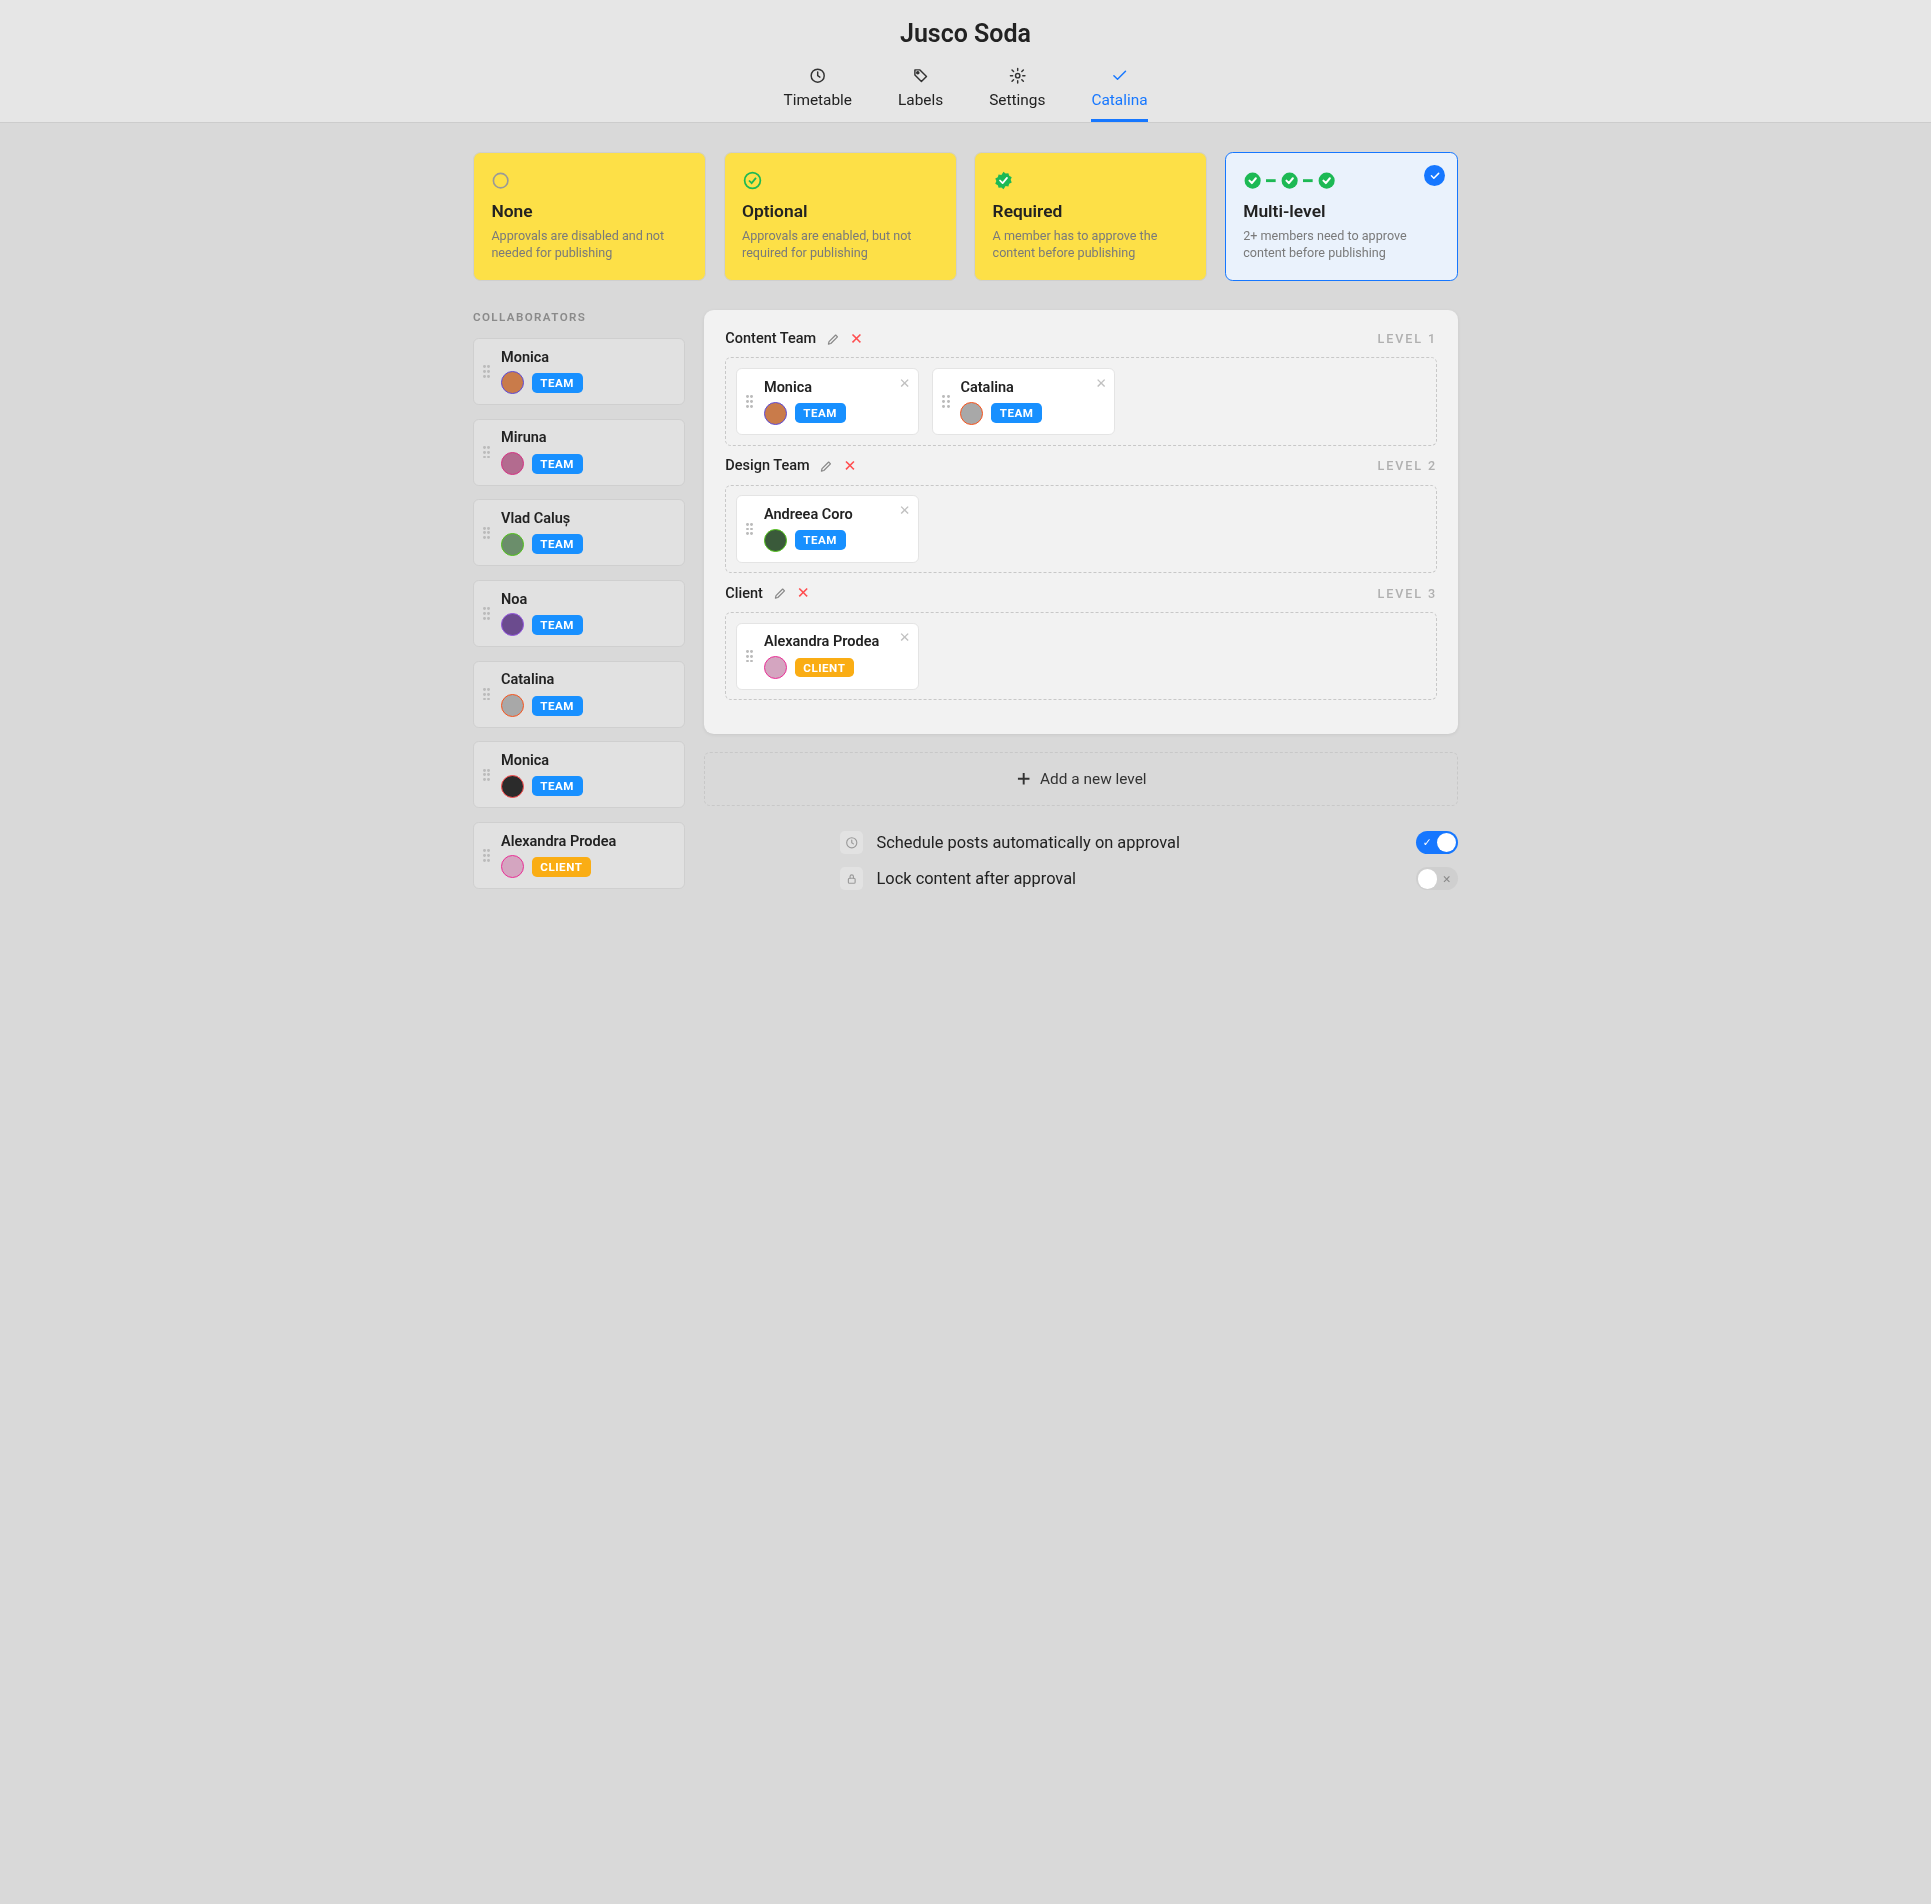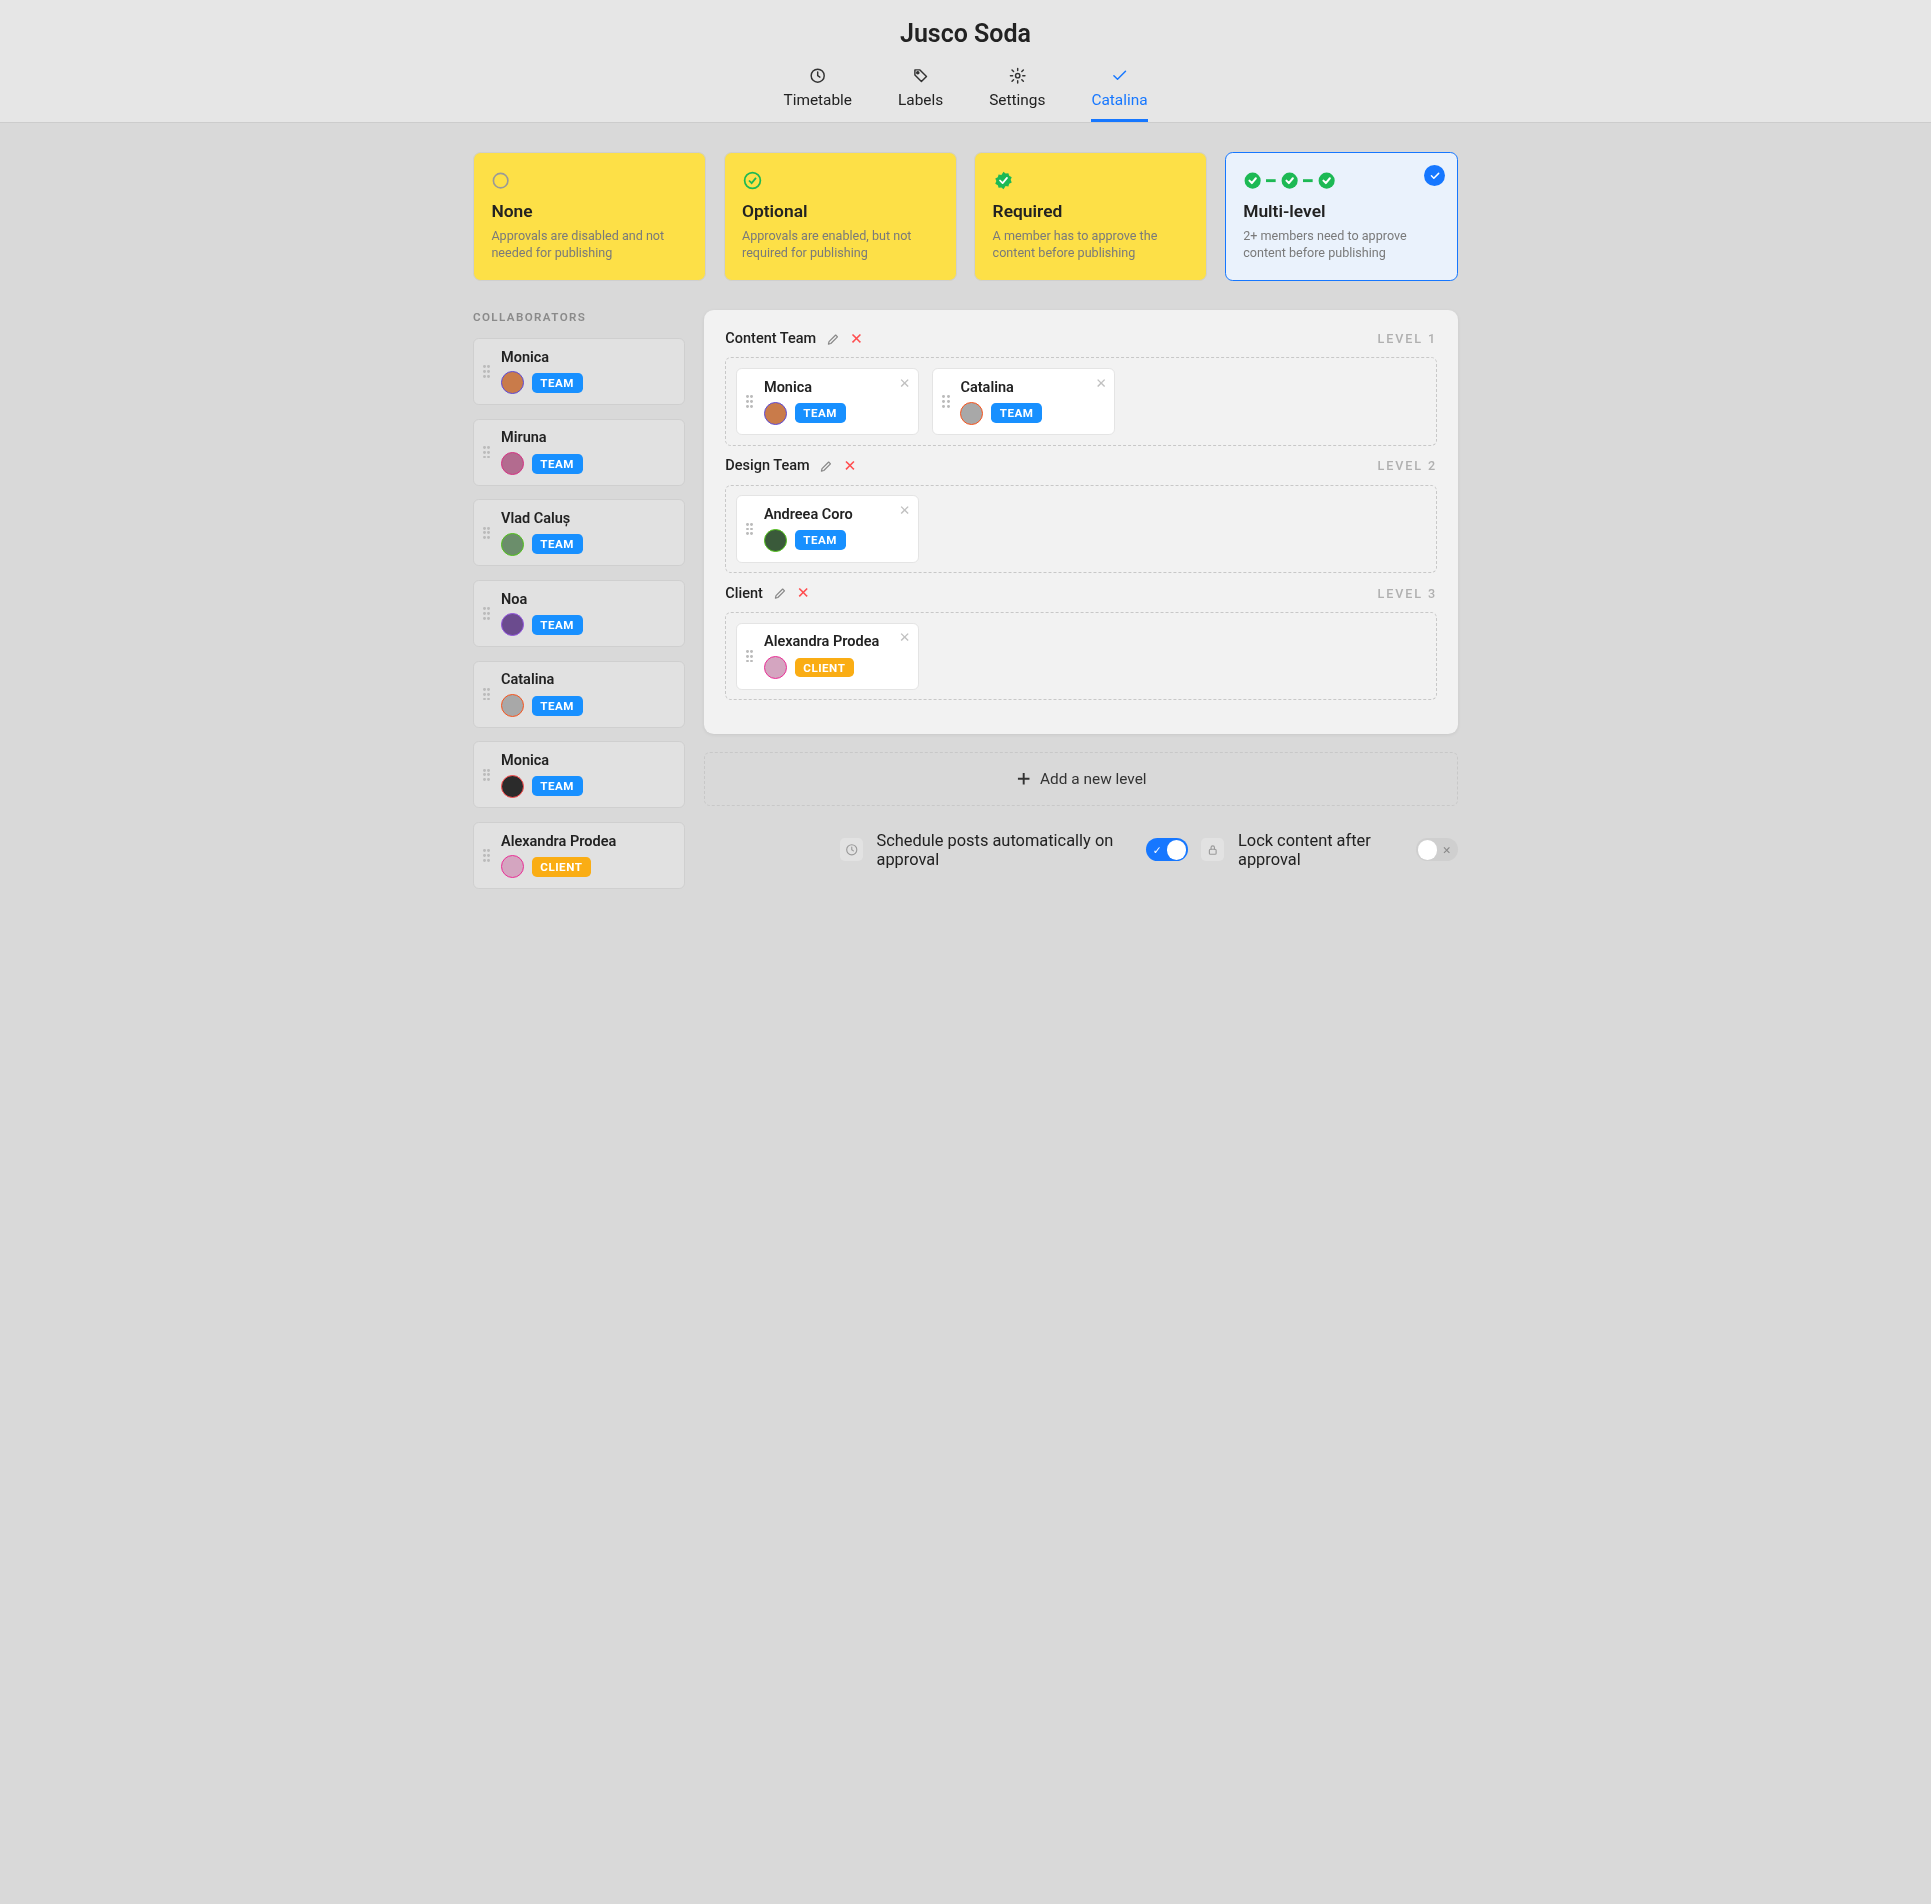--- a/index.html
+++ b/index.html
@@ -51,21 +51,21 @@
 .level-name { font-size: 14.5px; font-weight: 500; }
 .icon-btn { color: #888; cursor: pointer; display: inline-flex; }
 .del-btn { color: #ff4d4f; cursor: pointer; display: inline-flex; font-size: 15.4px; }
 .level-tag { margin-left: auto; font-size: 12.6px; letter-spacing: 1.9px; color: #b0b0b0; font-weight: 500; }
 .dropzone { border: 1px dashed #c8c8c8; border-radius: 5.8px; padding: 9.7px; display: flex; gap: 13.5px; flex-wrap: wrap; min-height: 77px; }
 .member-chip { background: #fff; border: 1px solid #e4e4e4; border-radius: 5.8px; padding: 9.7px 11.6px 9.7px 5.8px; display: flex; align-items: center; gap: 7.7px; position: relative; min-width: 183px; cursor: grab; }
 .member-chip .x { position: absolute; top: 5.8px; right: 7.7px; color: #c0c0c0; cursor: pointer; font-size: 13.5px; }
 
 .add-level { border: 1px dashed #c8c8c8; border-radius: 5.8px; height: 54px; display: flex; align-items: center; justify-content: center; gap: 9px; color: #333; font-size: 15.4px; cursor: pointer; margin-top: 17.4px; }
 
-.settings-rows { margin-top: 25px; max-width: 618px; margin-left: auto; display: flex; flex-direction: row; gap: 13.5px; }
+.settings-rows { margin-top: 25px; max-width: 618px; margin-left: auto; display: flex; flex-direction: column; gap: 13.5px; }
 .setting-row { display: flex; align-items: center; gap: 13.5px; }
 .setting-ic { width: 23px; height: 23px; border-radius: 4.8px; background: #e2e2e2; display: flex; align-items: center; justify-content: center; color: #9a9a9a; }
 .setting-label { flex: 1; font-size: 16.4px; }
 .toggle { width: 42px; height: 23px; border-radius: 11.6px; position: relative; cursor: pointer; }
 .toggle.on { background: #1677ff; }
 .toggle.off { background: #cfcfcf; }
 .toggle .knob { position: absolute; top: 1.9px; width: 19.3px; height: 19.3px; border-radius: 50%; background: #fff; transition: .15s; }
 .toggle.on .knob { right: 1.9px; }
 .toggle.off .knob { left: 1.9px; }
 .toggle .mark { position: absolute; top: 50%; transform: translateY(-50%); font-size: 10.6px; color: #fff; }

